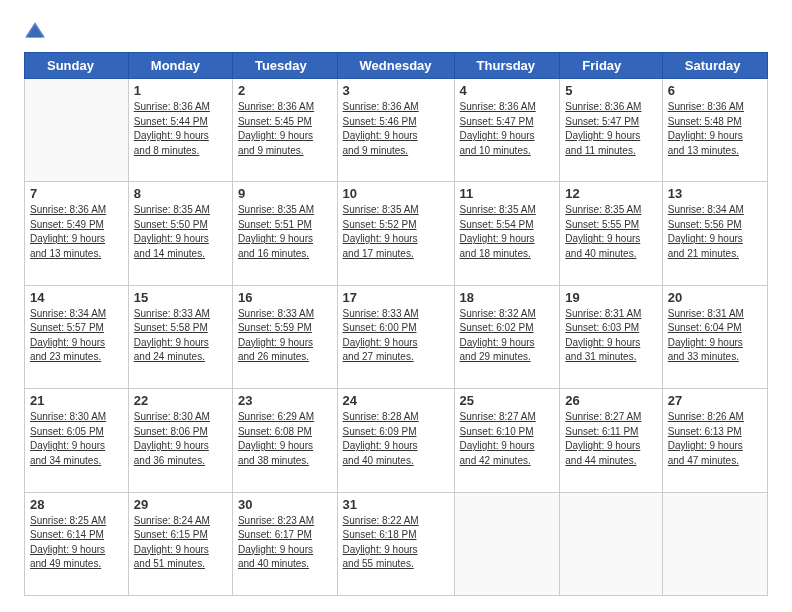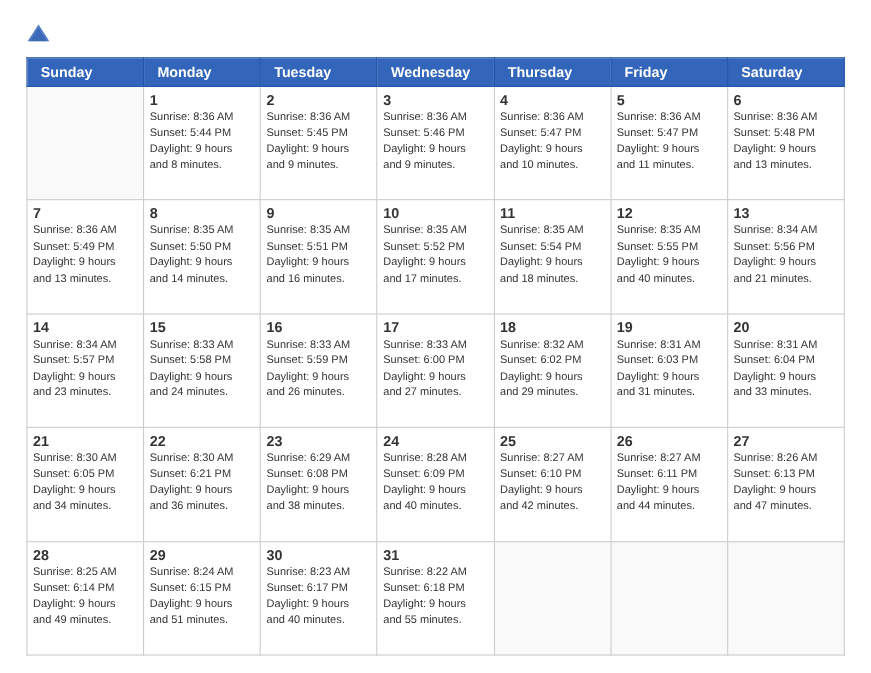--- a/index.html
+++ b/index.html
@@ -49,21 +49,21 @@
     .calendar-table {
       width: 100%;
       border-collapse: collapse;
       flex: 1;
     }
     .calendar-table thead tr th {
       background-color: #3366bb;
       color: #fff;
       font-size: 13px;
       font-weight: bold;
-      padding: 5px 12px;
+      padding: 5px 22px;
       text-align: left;
       border: 1px solid #2255aa;
     }
     .calendar-table tbody tr td {
       border: 1px solid #ccc;
       vertical-align: top;
       padding: 4px 5px;
       font-size: 10px;
       color: #333;
       width: calc(100% / 7);
@@ -76,20 +76,21 @@
       font-size: 13px;
       font-weight: bold;
       color: #333;
       margin-bottom: 2px;
       display: block;
     }
     .day-info {
       font-size: 10px;
       line-height: 1.45;
       color: #333;
+      text-decoration: underline;
     }
     .day-info span {
       display: block;
     }
   </style>
 </head>
 <body>
 
 <div class="page">
   <div class="header">
@@ -317,21 +318,21 @@
               <span>Sunrise: 8:30 AM</span>
               <span>Sunset: 6:05 PM</span>
               <span>Daylight: 9 hours</span>
               <span>and 34 minutes.</span>
             </div>
           </td>
           <td>
             <span class="day-number">22</span>
             <div class="day-info">
               <span>Sunrise: 8:30 AM</span>
-              <span>Sunset: 6:21 PM</span>
+              <span>Sunset: 8:06 PM</span>
               <span>Daylight: 9 hours</span>
               <span>and 36 minutes.</span>
             </div>
           </td>
           <td>
             <span class="day-number">23</span>
             <div class="day-info">
               <span>Sunrise: 6:29 AM</span>
               <span>Sunset: 6:08 PM</span>
               <span>Daylight: 9 hours</span>

